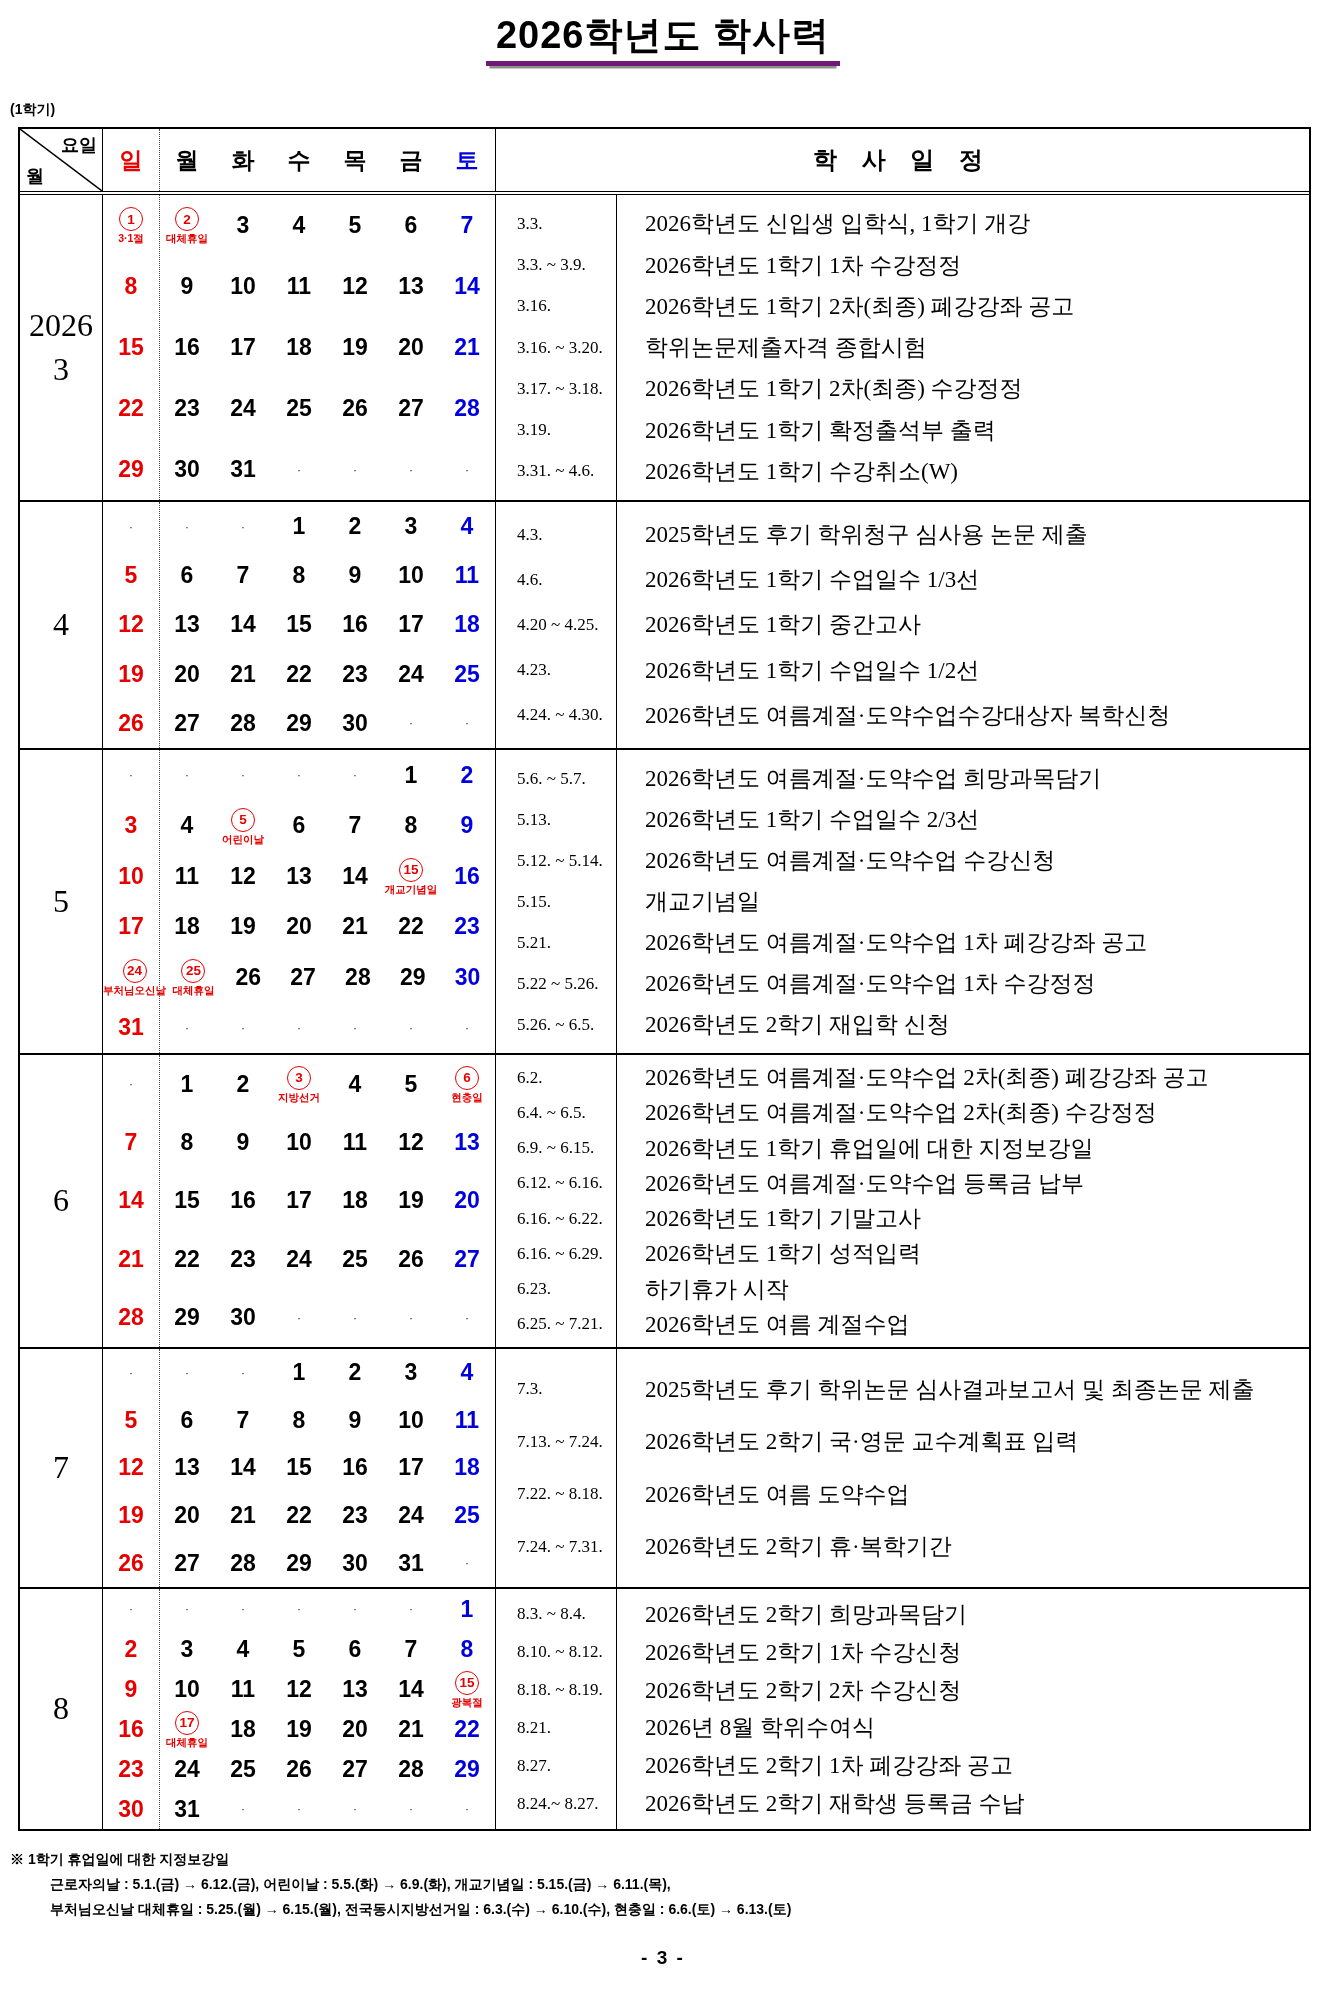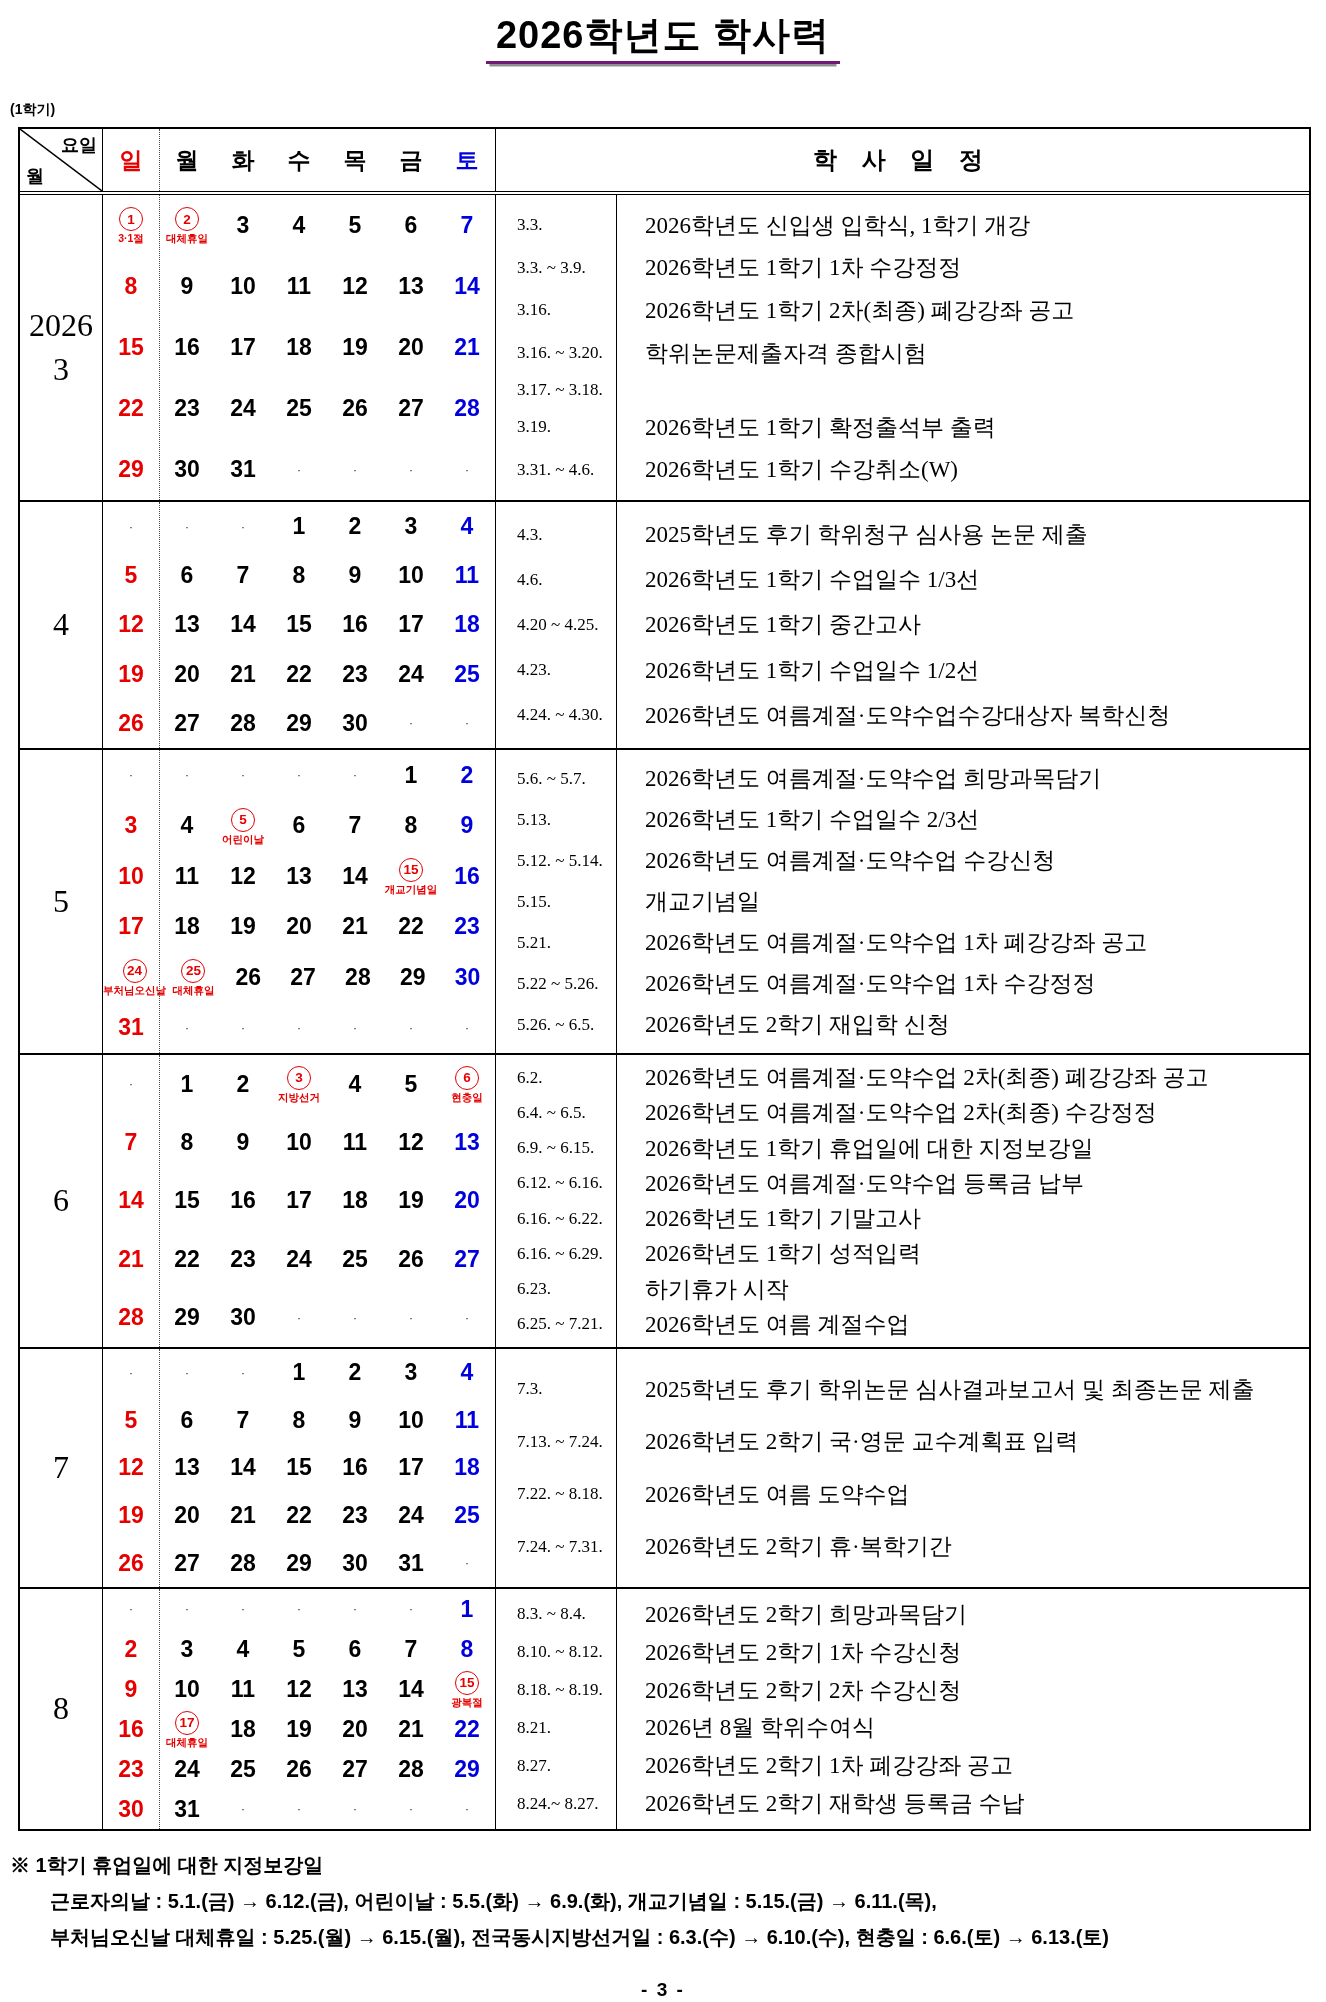--- a/index.html
+++ b/index.html
@@ -1,20 +1,20 @@
 <!DOCTYPE html>
 <html><head>
 <meta charset="utf-8">
 <style>
   html,body{margin:0;padding:0;background:#fff;}
   body{width:1326px;height:2002px;position:relative;font-family:"Liberation Sans",sans-serif;color:#000;
        --sun:#e60000;--sat:#0000dd;}
   
   h1{margin:10px 0 0 0;text-align:center;font-size:38px;font-weight:700;letter-spacing:1px;}
-  .t-underline{border-bottom:3px solid #701a75;box-shadow:0 6px 0 -3.5px #8f8f8f;padding:0 10px 5px 10px;}
+  .t-underline{border-bottom:5px solid #701a75;box-shadow:0 6px 0 -3.5px #8f8f8f;padding:0 10px 5px 10px;}
   .semester{margin:40px 0 8px 10px;font-size:14px;font-weight:700;}
   
   .table{margin-left:18px;width:1289px;border:2.5px solid #000;}
   .row{display:flex;}
   .c-month{width:82px;flex:none;position:relative;border-right:1.5px solid #000;
            display:flex;flex-direction:column;align-items:center;justify-content:center;}
   .c-cal{width:392px;flex:none;position:relative;}
   .c-cal::after{content:"";position:absolute;top:0;bottom:0;left:calc(100%/7);border-left:1px dotted #444;}
   .c-events{flex:1;border-left:1.5px solid #000;position:relative;
             display:flex;flex-direction:column;justify-content:space-evenly;padding:3px 16px;}
@@ -48,21 +48,21 @@
   .day.hol{color:var(--sun);}
   .circ{display:inline-flex;align-items:center;justify-content:center;width:22px;height:22px;
         border:1.6px solid var(--sun);border-radius:50%;font-size:13.5px;font-weight:700;color:var(--sun);}
   .hnote{display:block;font-size:10.5px;font-weight:700;color:var(--sun);white-space:nowrap;margin-top:2px;}
   .dotc{font-size:12px;font-weight:400;color:#222;}
   
   .ev{display:flex;align-items:center;}
   .ev-date{width:120px;flex:none;padding-left:5px;font-family:"Liberation Serif",serif;font-size:17px;}
   .ev-desc{flex:1;padding-left:8px;font-family:"Liberation Serif",serif;font-size:23px;white-space:nowrap;}
   
-  .footnote{margin:16px 0 0 10px;font-size:20px;font-weight:700;line-height:1.8;}
+  .footnote{margin:16px 0 0 10px;font-size:14px;font-weight:700;line-height:1.8;}
   .fn-ind{margin-left:40px;}
   .pageno{text-align:center;margin-top:24px;font-size:19px;font-weight:700;letter-spacing:2px;}
 </style>
 </head>
 <body style="--sun: #e60000; --sat: #0000dd;">
 
 <div class="page">
 
   <h1><span class="t-underline">2026학년도  학사력</span></h1>
 
@@ -229,20 +229,21 @@
             <div class="ev">
               <div class="ev-date">3.16.</div>
               <div class="ev-desc">2026학년도 1학기 2차(최종) 폐강강좌 공고</div>
             </div>
             <div class="ev">
               <div class="ev-date">3.16. ~ 3.20.</div>
               <div class="ev-desc">학위논문제출자격 종합시험</div>
             </div>
             <div class="ev">
               <div class="ev-date">3.17. ~ 3.18.</div>
+              <div class="ev-desc">2026학년도 1학기 2차(최종) 수강정정</div>
             </div>
             <div class="ev">
               <div class="ev-date">3.19.</div>
               <div class="ev-desc">2026학년도 1학기 확정출석부 출력</div>
             </div>
             <div class="ev">
               <div class="ev-date">3.31. ~ 4.6.</div>
               <div class="ev-desc">2026학년도 1학기 수강취소(W)</div>
             </div>
           </div>

